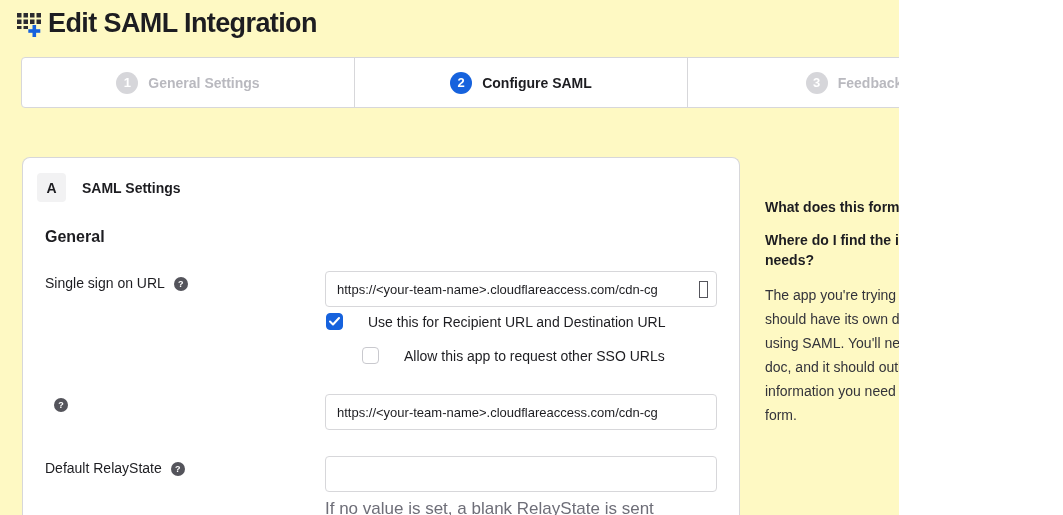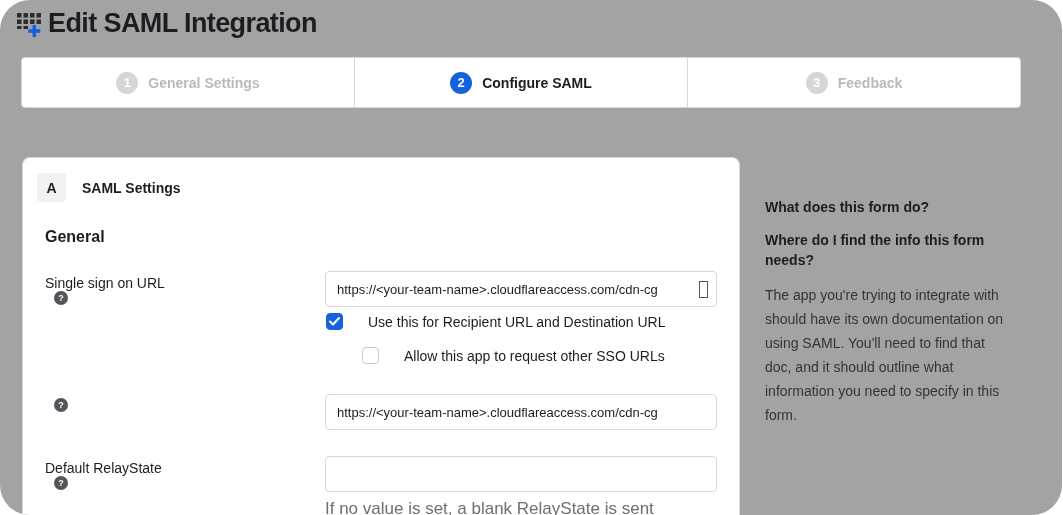--- a/index.html
+++ b/index.html
@@ -3,25 +3,24 @@
 <meta charset="utf-8">
 <style>
   * { margin: 0; padding: 0; box-sizing: border-box; }
   html, body { background: #ffffff; }
   body {
     font-family: "Liberation Sans", "DejaVu Sans", sans-serif;
     color: #1d1d21;
   }
   .screen {
     position: relative;
-    width: 1062px;
+    width: 899px;
     height: 515px;
     overflow: hidden;
-    background: #a3a3a3;
-    border-radius: 30px;
+    background: #fef9c3;
   }
 
   
   .page-header { position: absolute; left: 16px; top: 6px; display: flex; align-items: flex-start; }
   .app-icon { width: 30px; height: 32px; margin-top: 3px; position: relative; flex: 0 0 auto; }
   .page-title {
     font-size: 27px;
     font-weight: 700;
     letter-spacing: -0.6px;
     color: #1d1d21;
@@ -80,21 +79,21 @@
   }
   .section-title {
     position: absolute; left: 59px; top: 22px;
     font-size: 14px; font-weight: 700; color: #1d1d21;
   }
   .group-heading {
     position: absolute; left: 22px; top: 70px;
     font-size: 16px; font-weight: 700; color: #1d1d21;
   }
 
-  .field-label { position: absolute; left: 22px; font-size: 14px; color: #1d1d21; display: flex; align-items: flex-start; flex-direction: column; }
+  .field-label { position: absolute; left: 22px; font-size: 14px; color: #1d1d21; display: flex; align-items: flex-end; }
   .help-icon {
     display: inline-flex; align-items: center; justify-content: center;
     width: 14px; height: 14px; border-radius: 50%;
     background: #54545b; color: #ffffff;
     font-size: 9px; font-weight: 700;
     margin-left: 9px;
     cursor: pointer;
     flex: 0 0 auto;
   }
   .text-input {

